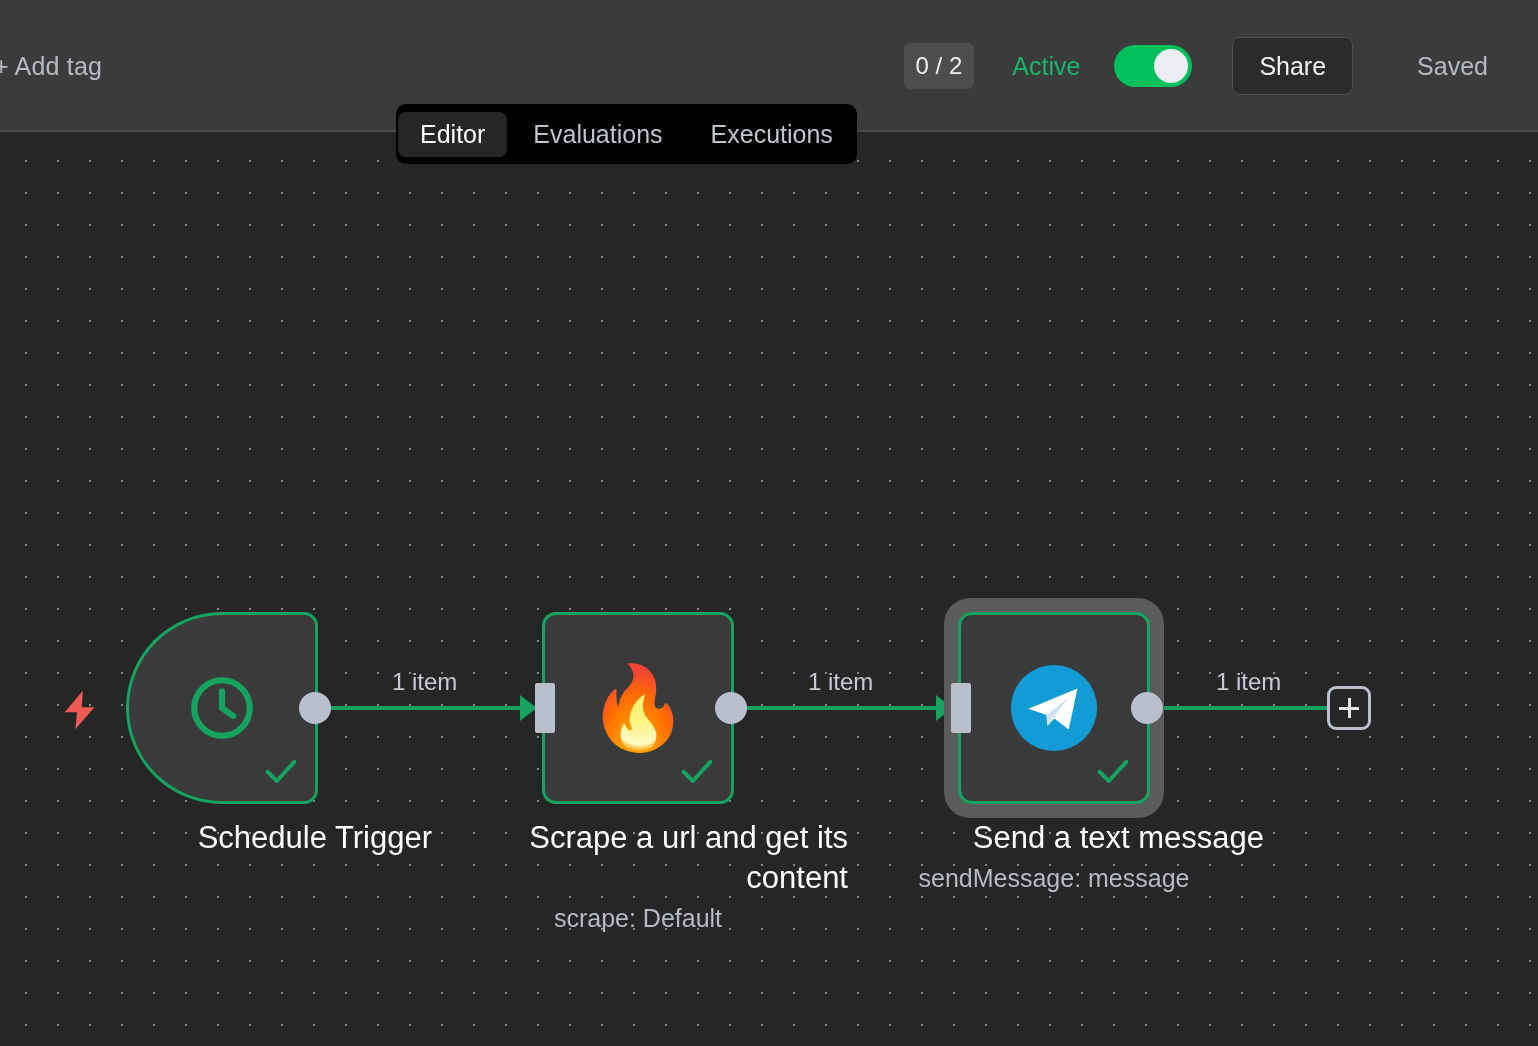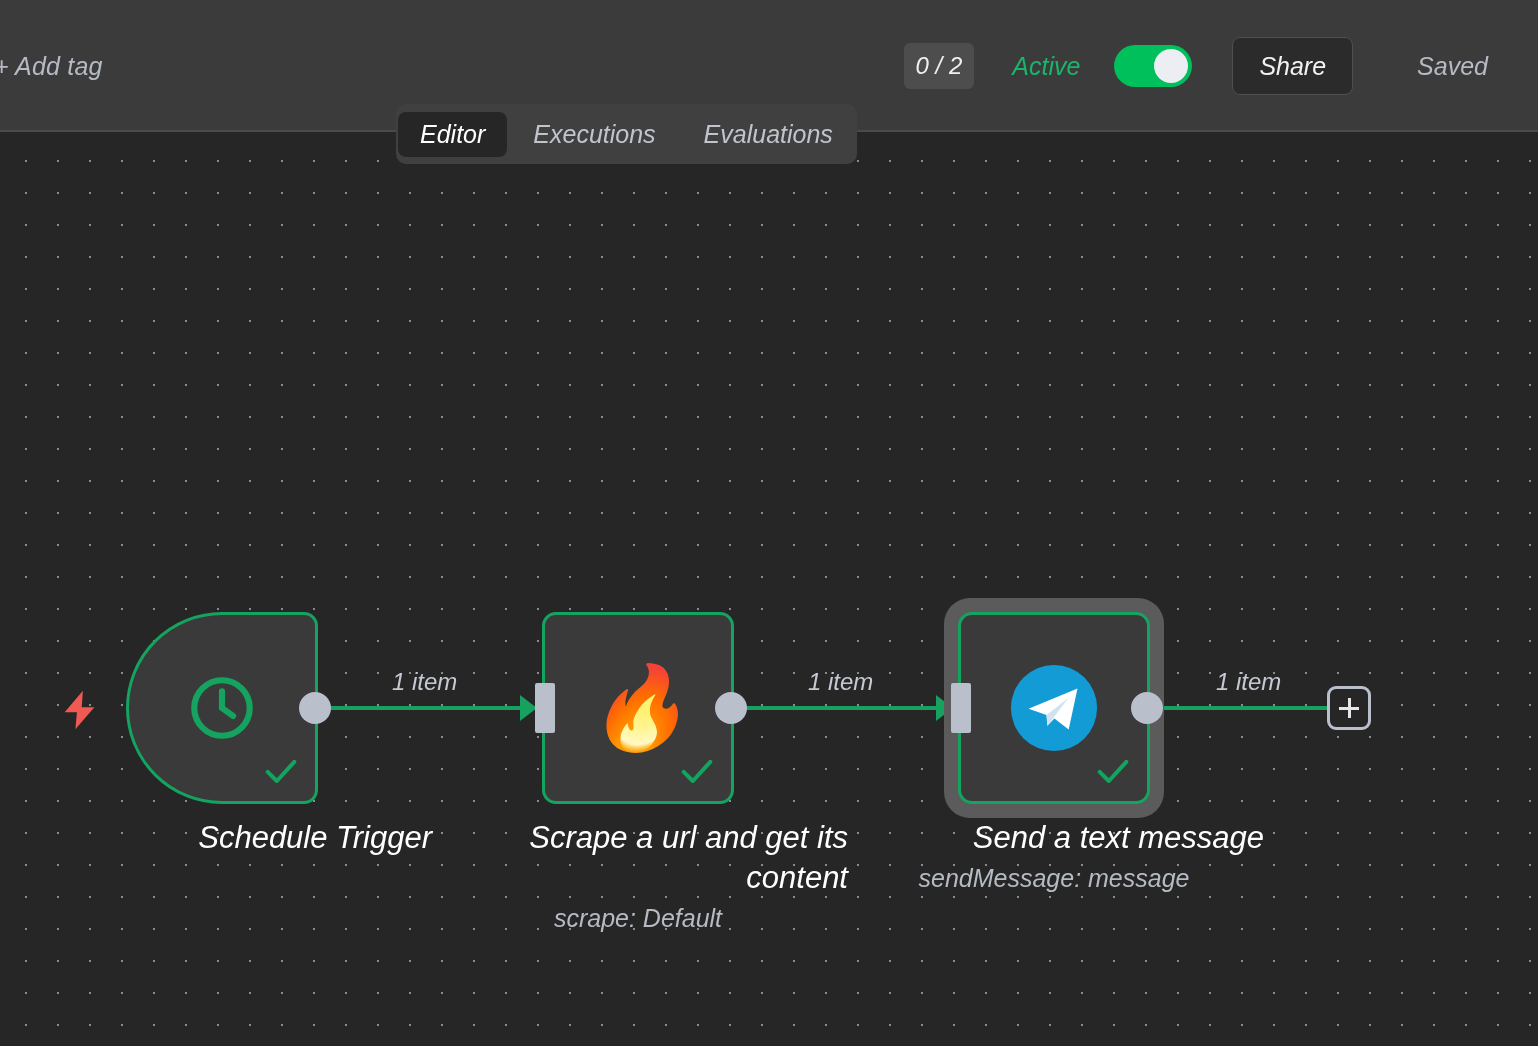--- a/index.html
+++ b/index.html
@@ -2,21 +2,21 @@
 <html><head>
 <meta charset="utf-8">
 <style>
   * { box-sizing: border-box; margin: 0; padding: 0; }
   html, body {
     width: 1538px; height: 1046px;
     background: #262626;
     font-family: "Liberation Sans", sans-serif;
     overflow: hidden;
   }
-  #app { position: relative; width: 1538px; height: 1046px; font-style: italic; }
+  #app { position: relative; width: 1538px; height: 1046px; }
 
   
   .header {
     position: absolute; left: 0; top: 0;
     width: 1538px; height: 132px;
     background: #3b3b3b;
     border-bottom: 2px solid #4b4b4b;
   }
   .add-tag {
     position: absolute; left: -6px; top: 52px;
@@ -57,21 +57,21 @@
     display: flex; align-items: center; cursor: pointer;
   }
   .saved-label {
     margin-left: 52px; margin-right: 50px;
     color: #b6bac3; font-size: 25px; line-height: 46px;
   }
 
   
   .tabs {
     position: absolute; left: 396px; top: 104px;
-    height: 60px; background: #404040;
+    height: 60px; background: #000000;
     border-radius: 10px; display: flex; align-items: center;
     padding: 6px 2px; gap: 4px; z-index: 5;
   }
   .tab {
     padding: 8px 22px; border-radius: 8px;
     font-size: 25px; color: #c0c4cc; cursor: pointer;
     white-space: nowrap;
   }
   .tab.selected { background: #262626; color: #ffffff; }
 
@@ -179,22 +179,22 @@
       <div class="toggle">
         <div class="knob"></div>
       </div>
       <div class="share-btn">Share</div>
       <div class="saved-label">Saved</div>
     </div>
   </div>
 
   <div class="tabs">
     <div class="tab selected">Editor</div>
+    <div class="tab">Evaluations</div>
     <div class="tab">Executions</div>
-    <div class="tab">Evaluations</div>
   </div>
 
   <div class="canvas">
 
     <div class="edge" style="left:316px; top:574px; width:222px;"></div>
     <div class="arrow-head" style="left:520px; top:563px;"></div>
     <div class="edge-label" style="left:392px; top:536px;">1 item</div>
 
     <div class="edge" style="left:732px; top:574px; width:222px;"></div>
     <div class="arrow-head" style="left:936px; top:563px;"></div>

